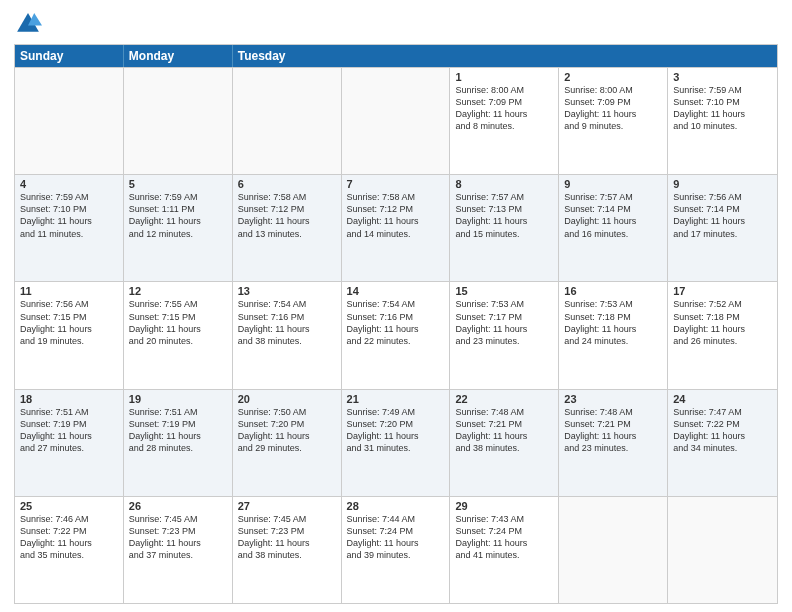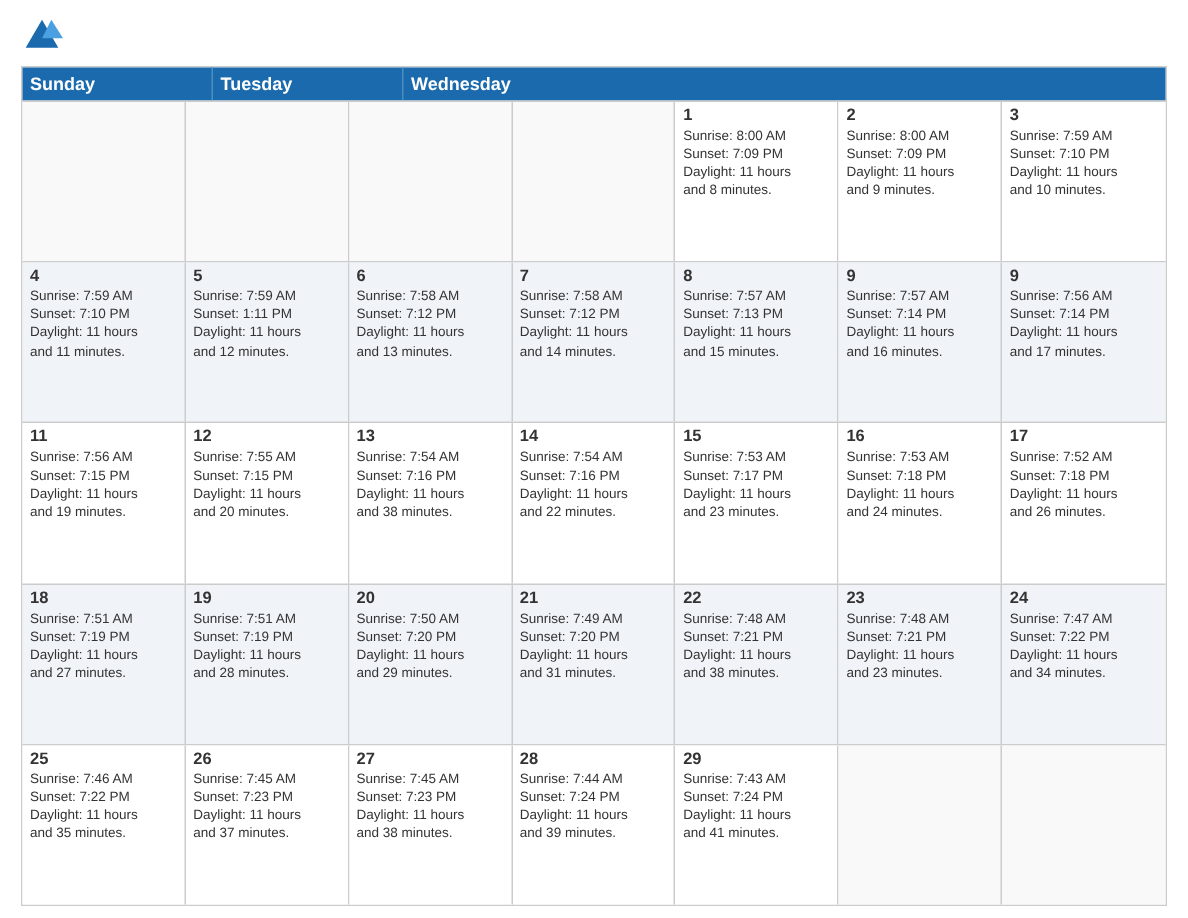--- a/index.html
+++ b/index.html
@@ -52,21 +52,21 @@
       color: #555;
     }
     .calendar {
       flex: 1;
       display: flex;
       flex-direction: column;
       border: 1px solid #ccc;
     }
     .cal-header-row {
       display: grid;
-      grid-template-columns: repeat(6, 1fr);
+      grid-template-columns: repeat(7, 1fr);
       background: #1a6aad;
     }
     .cal-header-cell {
       color: #fff;
       font-size: 12px;
       font-weight: bold;
       padding: 4px 5px;
       border-right: 1px solid #4a8fc0;
     }
     .cal-header-cell:last-child { border-right: none; }
@@ -120,22 +120,22 @@
     </div>
     <div class="title-block">
       <div class="month-title"></div>
       <div class="location"></div>
     </div>
   </div>
 
   <div class="calendar">
     <div class="cal-header-row">
     <div class="cal-header-cell">Sunday</div>
+        <div class="cal-header-cell">Monday</div>
         <div class="cal-header-cell">Tuesday</div>
-        <div class="cal-header-cell">Wednesday</div>
       </div>
     <div class="cal-body">
     <div class="cal-row">
           <div class="cal-cell empty"></div>
           <div class="cal-cell empty"></div>
           <div class="cal-cell empty"></div>
           <div class="cal-cell empty"></div>
           <div class="cal-cell">
             <div class="day-num">1</div>
             <div class="cell-line">Sunrise: 8:00 AM</div>

